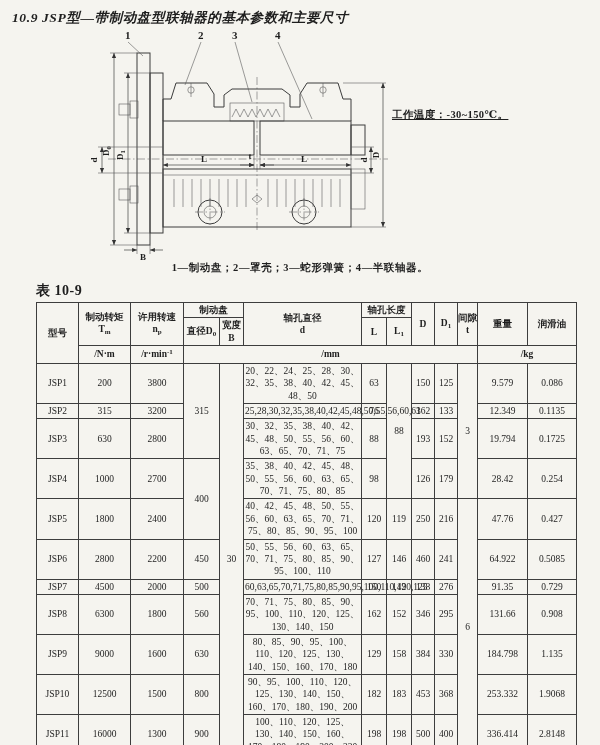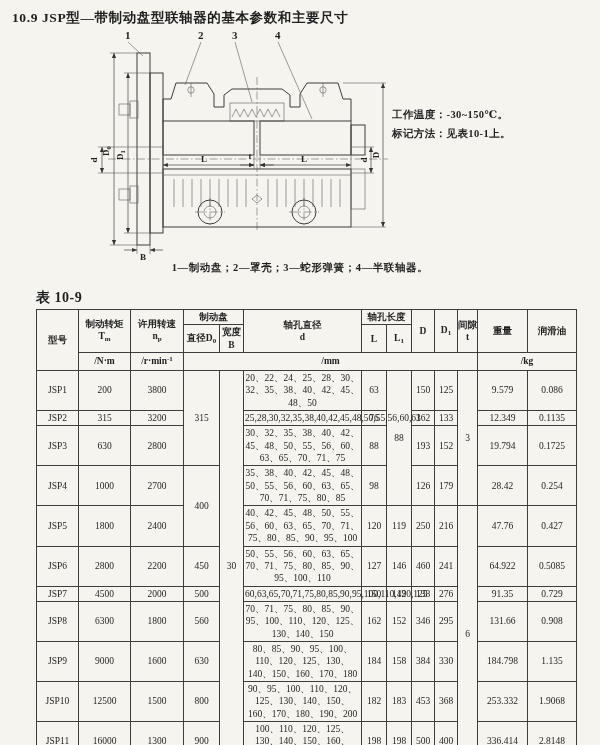--- a/index.html
+++ b/index.html
@@ -3,31 +3,31 @@
 <meta charset="utf-8">
 <style>
   html,body{margin:0;padding:0;}
   body{
     width:600px;height:745px;overflow:hidden;
     background:#f5f4ef;color:#1e1e1e;
     font-family:"Liberation Serif","DejaVu Serif",serif;
   }
   .page{position:relative;width:600px;height:745px;}
   .title{
-    padding:9px 0 0 12px;font-size:13.5px;font-weight:bold;letter-spacing:.6px;
+    padding:9px 0 0 12px;font-size:13.5px;font-weight:bold;letter-spacing:.6px;font-style:italic;
   }
   .figure-area{position:relative;height:232px;margin-top:2px;}
   .drawing{position:absolute;left:52px;top:0;}
   .notes{
     position:absolute;left:392px;top:76px;width:200px;
-    font-size:10.5px;line-height:1.85;font-weight:bold;letter-spacing:.4px;
+    font-size:10.5px;line-height:1.85;font-weight:bold;letter-spacing:.4px;text-decoration:underline;
   }
   .caption{
     text-align:center;font-size:10.5px;font-weight:bold;letter-spacing:.6px;
-    margin:0 0 14px 0;
+    margin:0 0 7px 0;
   }
   .table-label{font-size:14px;font-weight:bold;margin:0 0 2px 36px;letter-spacing:.5px;}
   table.spec{
     margin-left:36px;border-collapse:collapse;width:530px;table-layout:fixed;
     background:transparent;
   }
   table.spec th,table.spec td{
     border:1px solid #3d3d3d;text-align:center;vertical-align:middle;
     padding:1px 1px;font-size:9.5px;line-height:1.3;font-weight:normal;
   }
@@ -190,21 +190,20 @@
 
         <line class="thin" x1="291" y1="54" x2="334" y2="54"></line>
         <line class="thin" x1="299" y1="198" x2="334" y2="198"></line>
         <line class="dim" x1="331" y1="54" x2="331" y2="198" marker-start="url(#ar)" marker-end="url(#ar)"></line>
         <text class="dimtxt" text-anchor="middle" transform="rotate(-90 327 126)" x="327" y="126">D</text>
       </g>
     </svg>
 
     <div class="notes">
       <div>工作温度：-30~150℃。</div>
-      <div>标记方法：见表10-1上。</div>
     </div>
   </div>
 
   <div class="caption">1—制动盘；2—罩壳；3—蛇形弹簧；4—半联轴器。</div>
 
   <div class="table-label">表 10-9</div>
 
   <table class="spec">
     <colgroup>
       <col style="width:42px">
@@ -361,21 +360,21 @@
         <td>295</td>
         <td>131.66</td>
         <td>0.908</td>
       </tr>
       <tr>
         <td>JSP9</td>
         <td>9000</td>
         <td>1600</td>
         <td>630</td>
         <td class="d-cell">80、85、90、95、100、110、120、125、130、140、150、160、170、180</td>
-        <td>184</td>
+        <td>129</td>
         <td>158</td>
         <td>384</td>
         <td>330</td>
         <td>184.798</td>
         <td>1.135</td>
       </tr>
       <tr>
         <td>JSP10</td>
         <td>12500</td>
         <td>1500</td>

